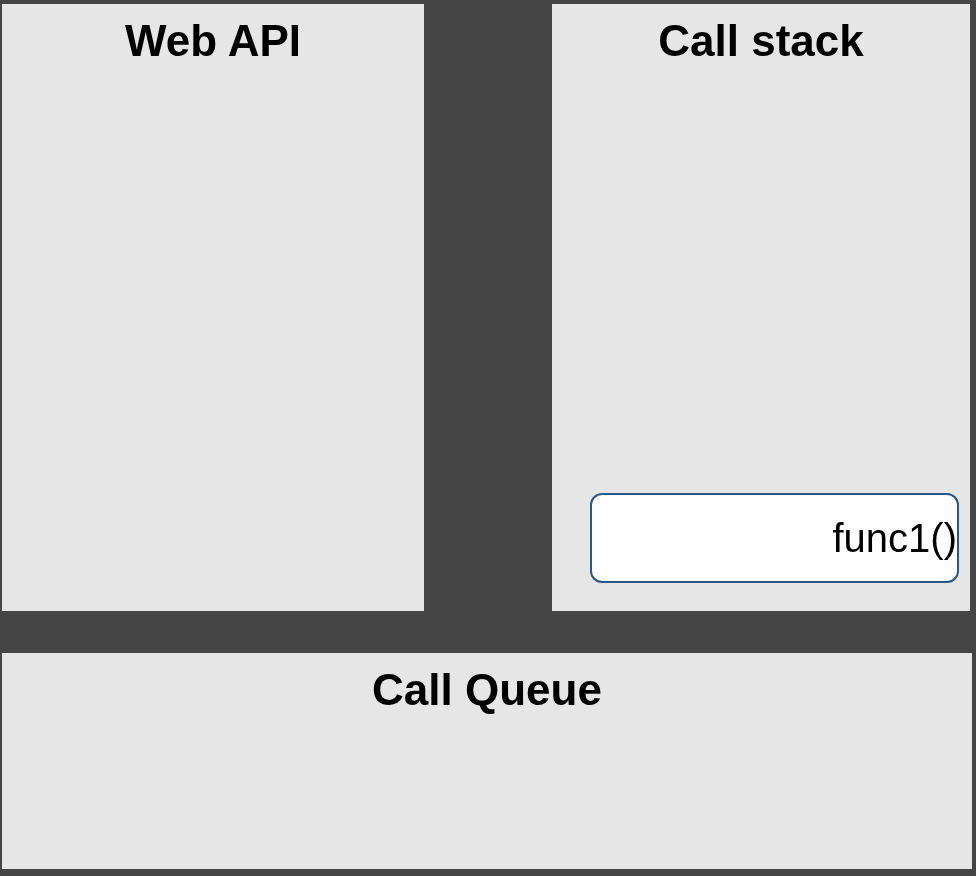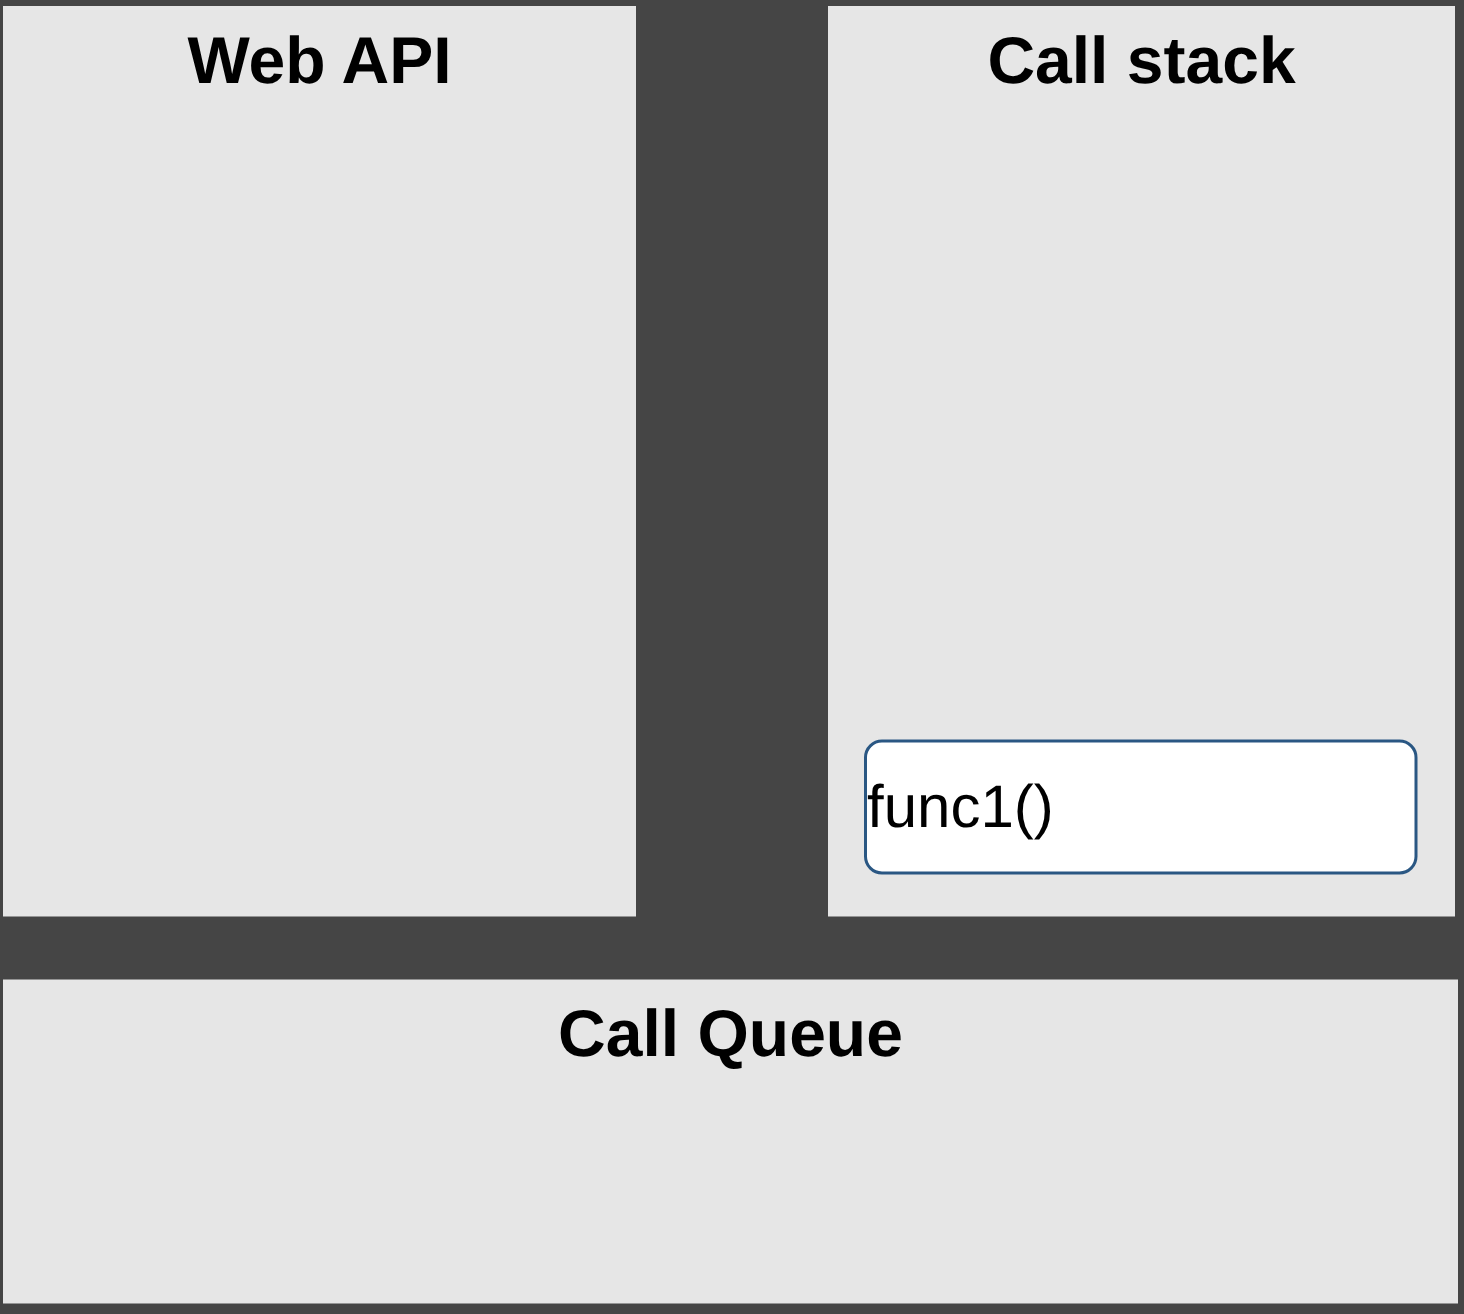--- a/index.html
+++ b/index.html
@@ -42,31 +42,31 @@
     height: 607px;
   }
   #event-queue-panel {
     left: 2px;
     top: 653px;
     width: 970px;
     height: 216px;
   }
   .stack-frame {
     position: absolute;
-    left: 24px;
+    left: 38px;
     top: 489px;
     width: 369px;
     height: 90px;
     box-sizing: border-box;
     background: var(--frame_fill, #ffffff);
     border: 2.5px solid var(--frame_border, #2a5783);
     border-radius: 12px;
     display: flex;
     align-items: center;
-    justify-content: flex-start;
+    justify-content: flex-end;
   }
   .stack-frame-label {
     font-size: 40px;
     font-weight: normal;
     color: var(--title_text, #000000);
     line-height: 1;
   }
 </style>
 </head>
 <body>

